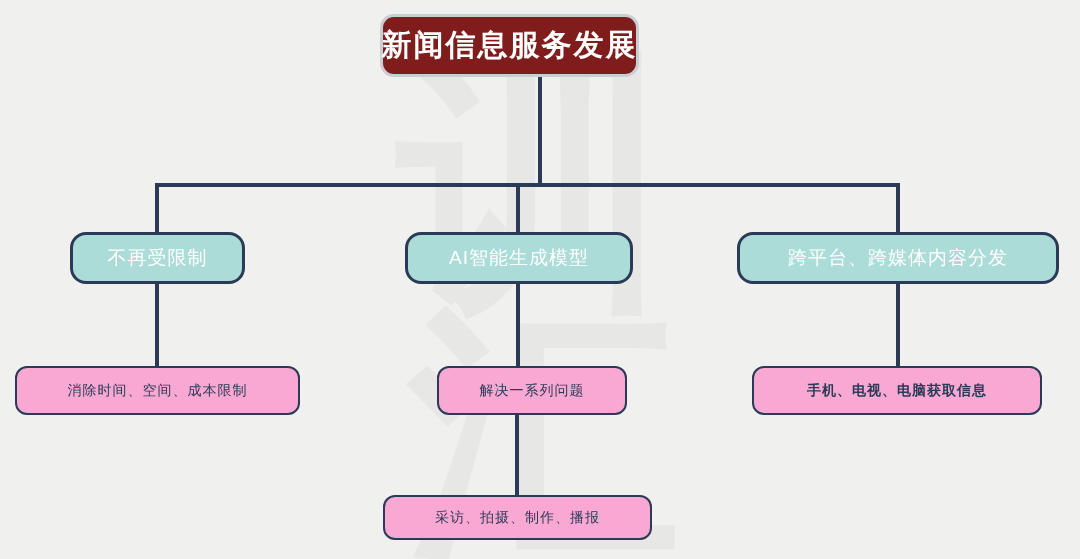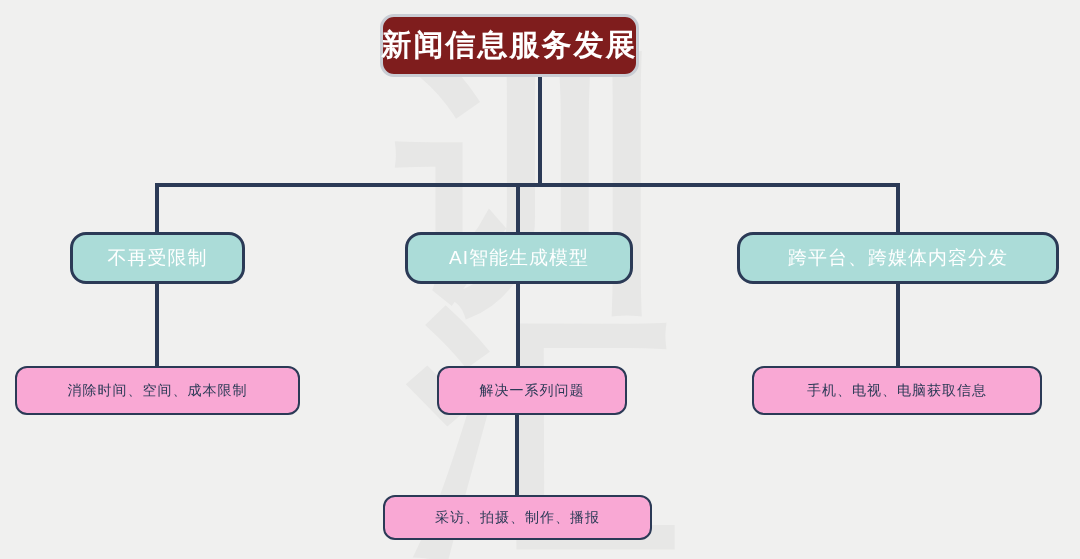--- a/index.html
+++ b/index.html
@@ -81,21 +81,21 @@
     background: #f9a8d4;
     border: 2px solid var(--navy);
     border-radius: 12px;
     color: var(--navy);
     font-size: 14px;
     letter-spacing: 1px;
   }
   .node.leaf.row1 { top: 366px; height: 49px; }
   .node.leaf.left   { left: 15px;  width: 285px; }
   .node.leaf.center { left: 422px; width: 190px; margin-left: 15px; }
-  .node.leaf.right  { left: 752px; width: 290px; }
+  .node.leaf.right  { left: 752px; width: 290px; font-weight: bold; }
   .node.leaf.bottom { left: 383px; top: 495px; width: 269px; height: 45px; }
 </style>
 </head>
 <body>
 
 <div class="canvas">
 
   <div class="watermark top">训</div>
   <div class="watermark bottom">汇</div>
 

